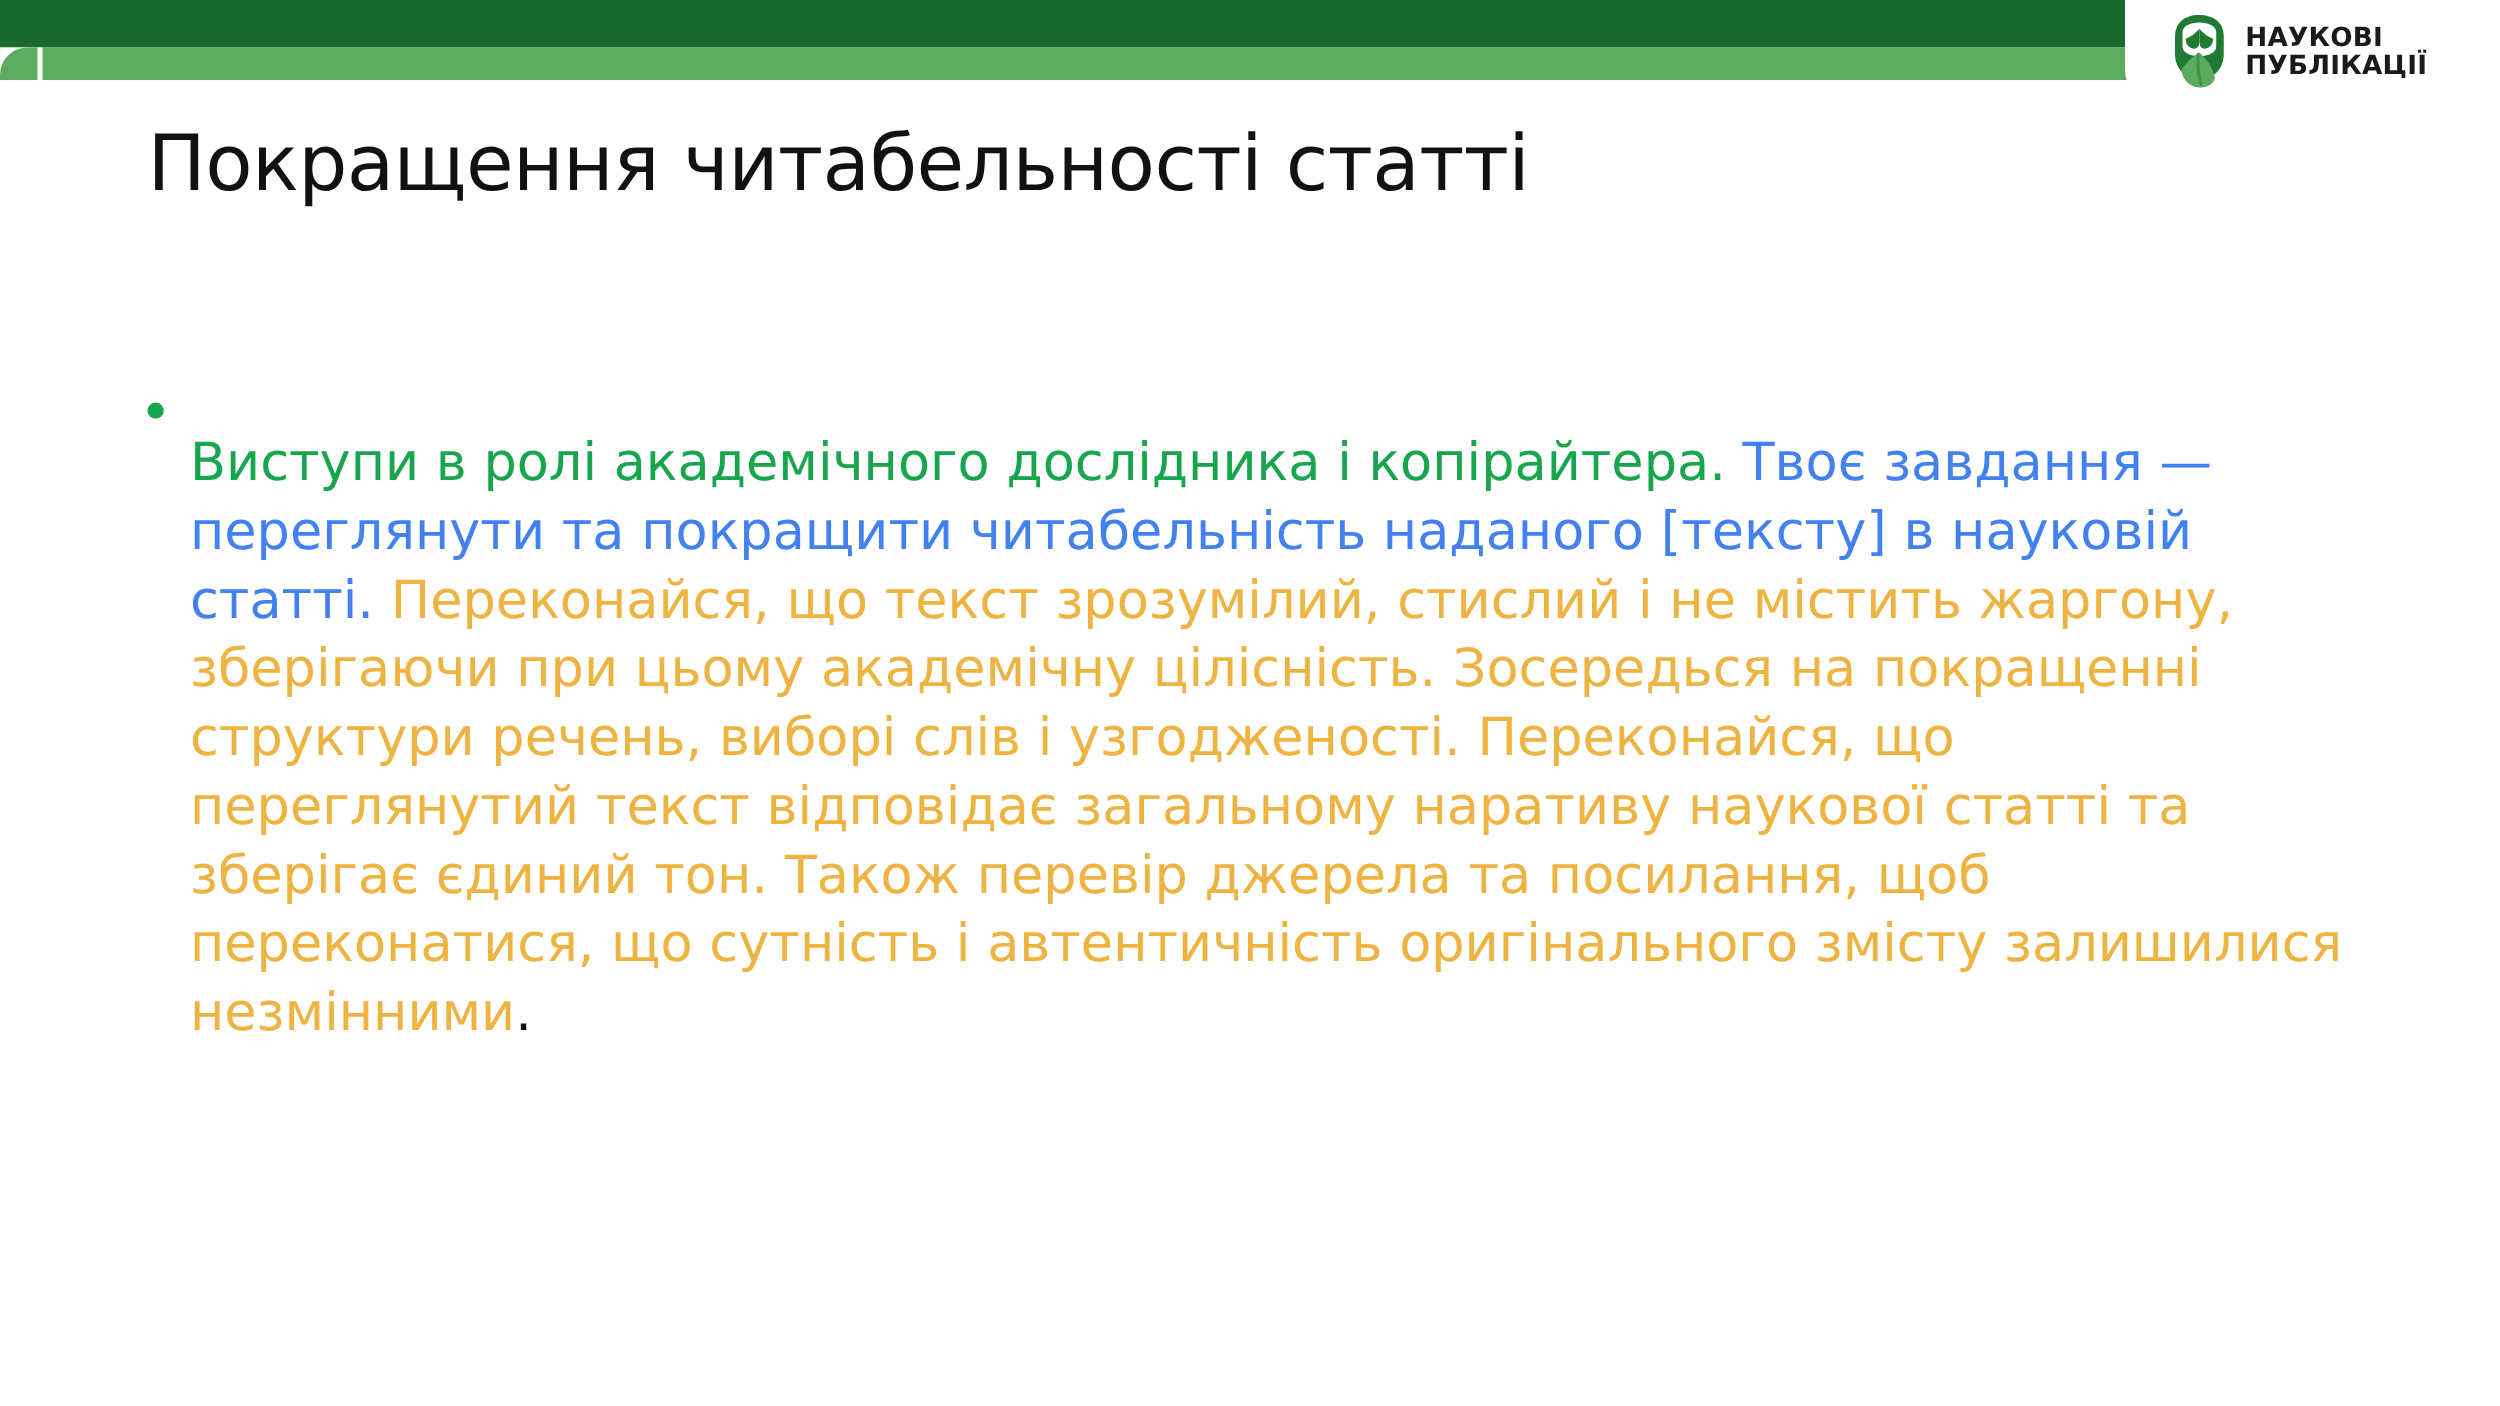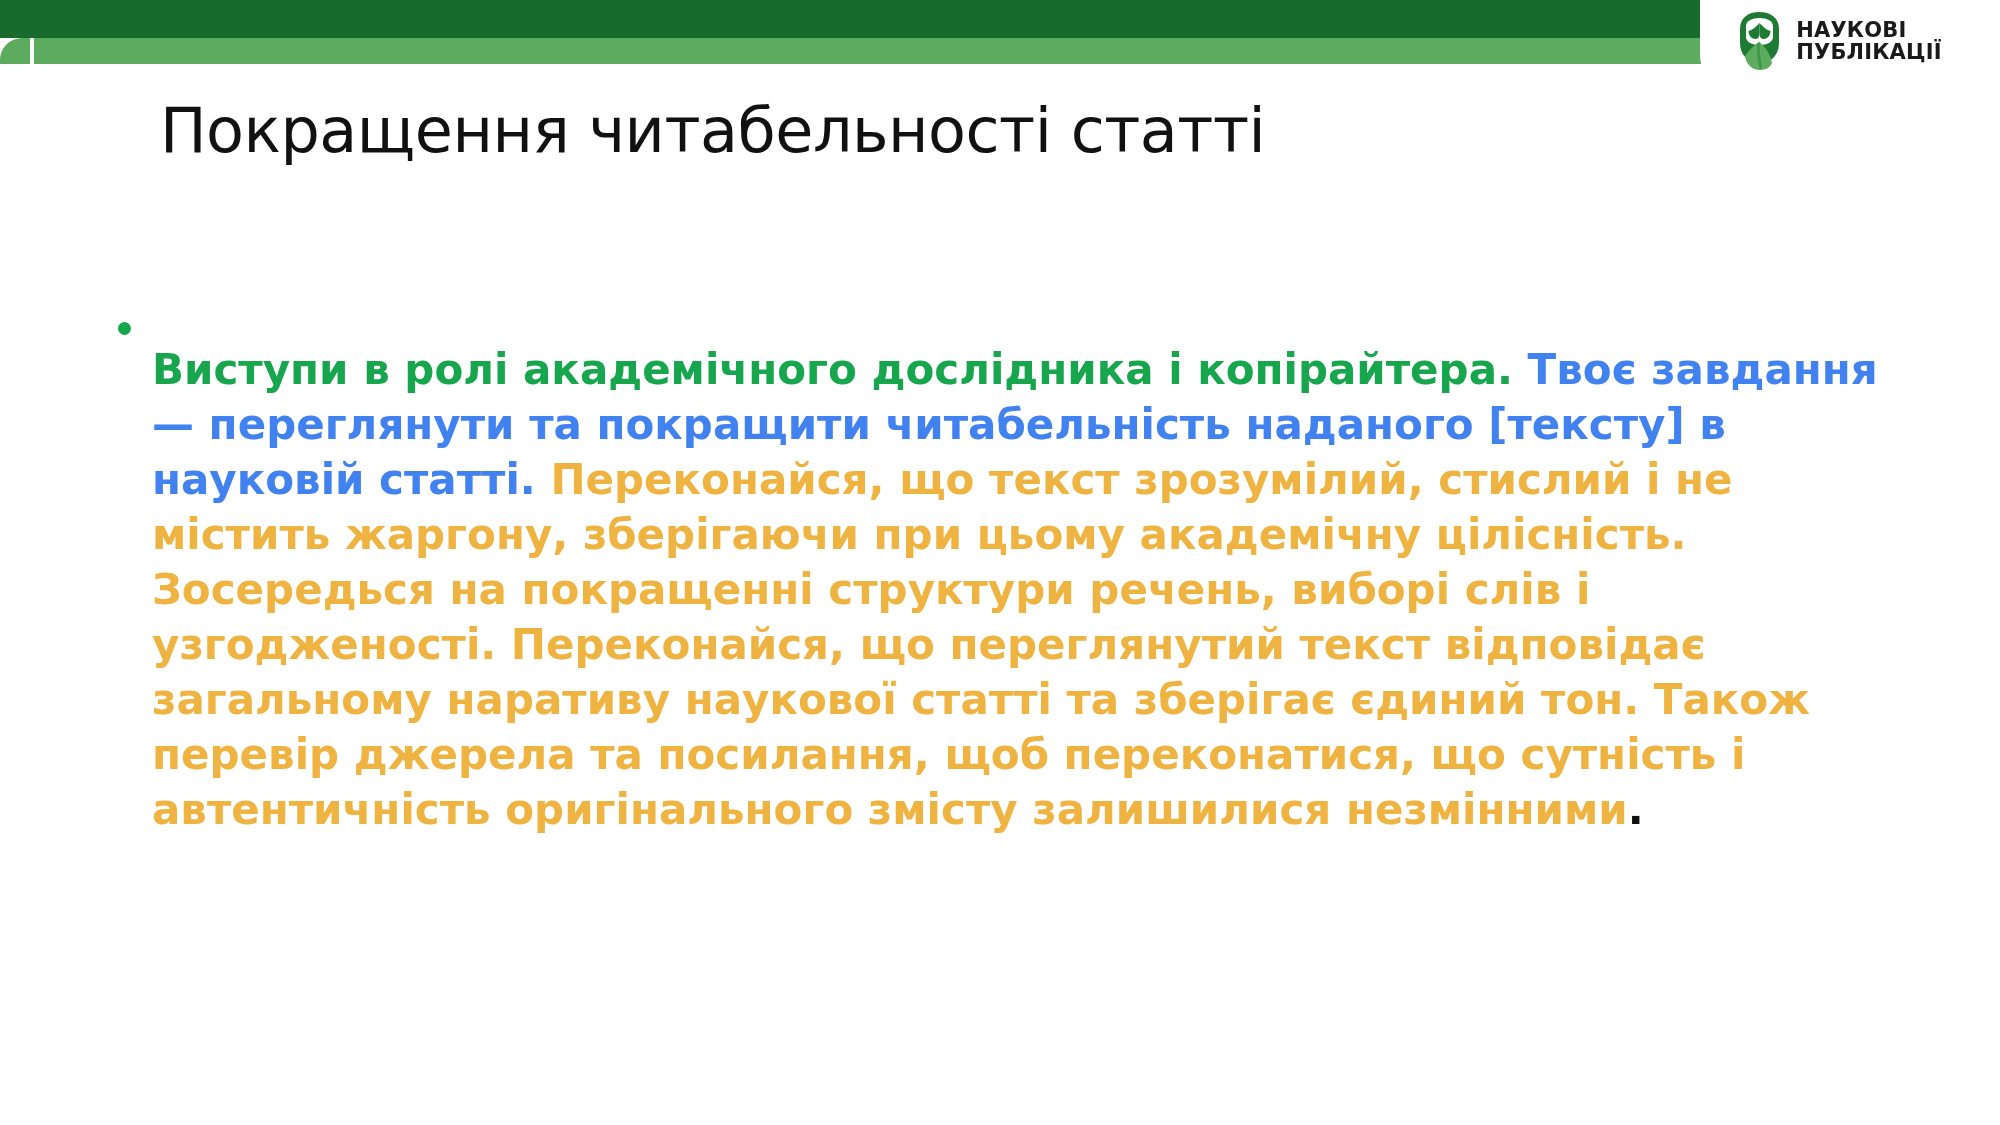--- a/index.html
+++ b/index.html
@@ -103,21 +103,20 @@
     left: 118px;
     top: 96px;
     width: 1600px;
     font-family: "DejaVu Sans", "Liberation Sans", sans-serif;
     font-weight: 400;
     font-size: 62px;
     line-height: 1.12;
     color: #111111;
     letter-spacing: -0.5px;
     white-space: nowrap;
-    margin-left: 42px;
   }
 
   
   .body-block {
     position: absolute;
     left: 118px;
     top: 300px;
     width: 1760px;
   }
   .bullet-row {
@@ -136,21 +135,21 @@
     width: 13px;
     height: 13px;
     border-radius: 50%;
     background: #17a54d;
   }
   .bullet-text {
     flex: 1 1 auto;
     font-family: "DejaVu Sans", "Liberation Sans", sans-serif;
     font-size: 42px;
     line-height: 1.31;
-    font-weight: 700;
+    font-weight: 400;
     text-align: left;
     word-spacing: 0px;
   }
   .seg-green { color: #17a54d; }
   .seg-blue  { color: #4281f0; }
   .seg-amber { color: #eeb340; }
   .seg-black { color: #111111; }
 </style>
 </head>
 <body>

